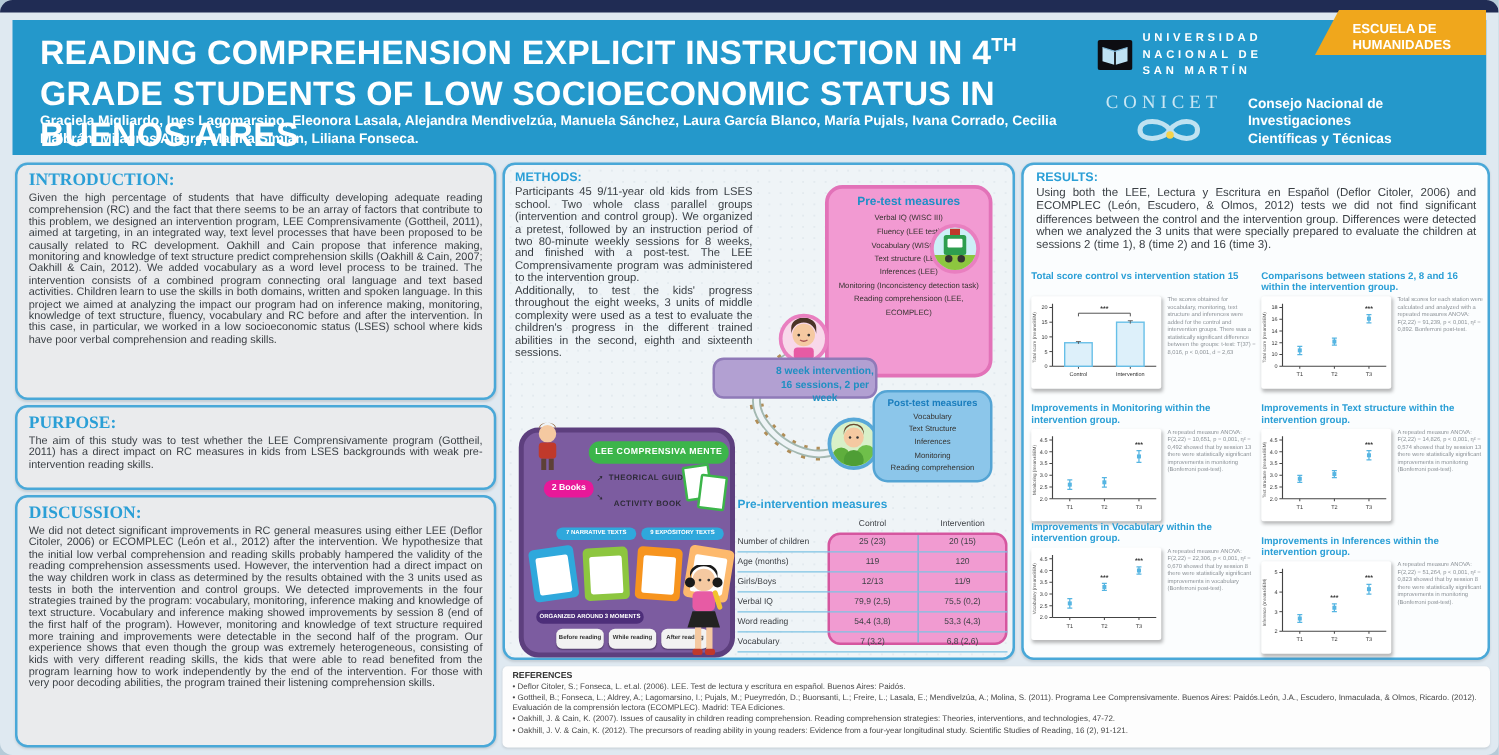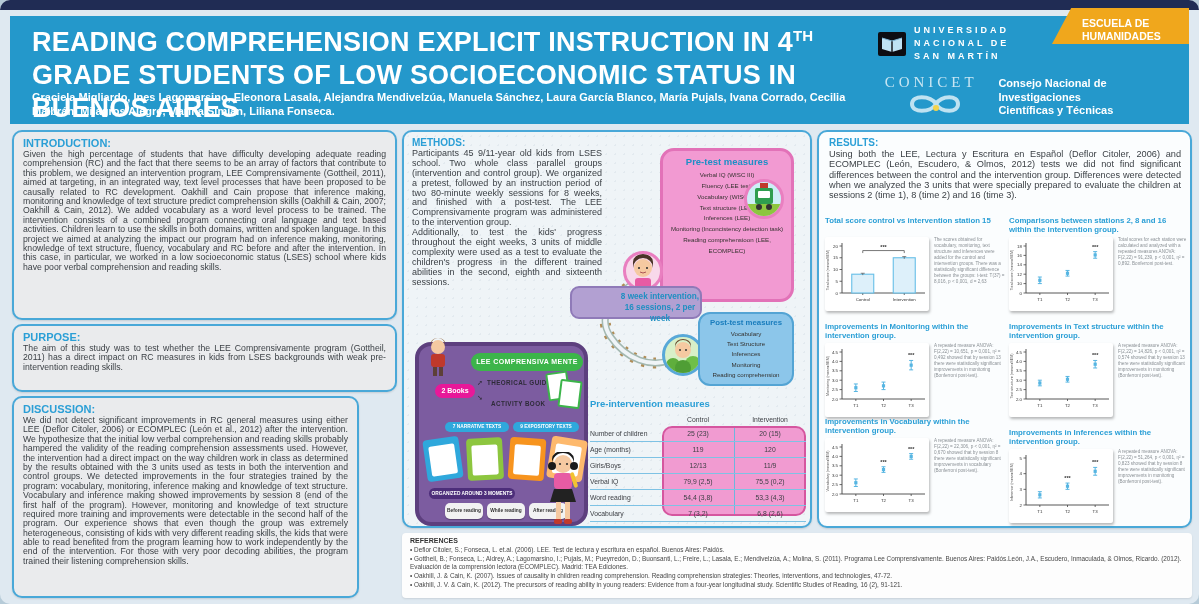--- a/index.html
+++ b/index.html
@@ -12,21 +12,21 @@
   .authors{position:absolute;left:22px;top:74px;width:830px;color:#fff;font-weight:bold;font-size:11px;line-height:1.3;}
   .unsam{position:absolute;left:868px;top:8px;display:flex;align-items:center;}
   .unsam-text{margin-left:8px;color:#fff;font-weight:bold;font-size:9px;letter-spacing:3px;line-height:1.45;}
   .escuela{position:absolute;left:1052px;top:8px;width:137px;height:36px;background:#f0a71c;clip-path:polygon(14% 0,100% 0,100% 100%,0 100%);}
   .escuela-text{margin:9px 0 0 30px;color:#fff;font-weight:bold;font-size:10.5px;line-height:1.25;}
   .conicet{position:absolute;left:872px;top:58px;display:flex;align-items:center;}
   .conicet-logo{width:100px;text-align:center;}
   .conicet-name{color:#c9e6f3;font-family:"Liberation Serif",serif;font-size:15px;letter-spacing:4px;}
   .conicet-desc{margin-left:18px;color:#fff;font-weight:bold;font-size:11px;line-height:1.25;}
   .panel{position:absolute;background:#eaebed;border:2px solid #49a8d8;border-radius:10px;padding:5px 9px;box-sizing:border-box;box-shadow:0 1px 2px rgba(0,0,0,.12);}
-  .panel h3{margin:0 0 1px 0;color:#2b9fd6;font-size:11px;}
+  .panel h3{margin:0 0 1px 0;color:#2b9fd6;font-size:14px;font-family:Liberation Serif, serif;}
   .panel p{margin:0;color:#3a3f44;font-size:8.7px;line-height:1.08;text-align:justify;}
   .methods-box{position:absolute;left:402px;top:130px;width:410px;height:398px;background:#eff4f7;border:2px solid #49a8d8;border-radius:10px;box-sizing:border-box;background-image:radial-gradient(#e3eaef 1px,transparent 1px);background-size:9px 9px;box-shadow:0 1px 2px rgba(0,0,0,.12);}
   .methods-text{position:absolute;left:8px;top:5px;width:190px;}
   .methods-text h3{margin:0 0 1px 0;color:#2b9fd6;font-size:10px;}
   .methods-text p{margin:0;color:#3a3f44;font-size:9px;line-height:1.1;text-align:justify;}
   .pretest{position:absolute;left:256px;top:16px;width:134px;height:154px;background:#f29ad2;border:3px solid #e272b8;border-radius:14px;box-sizing:border-box;padding:5px 3px;text-align:center;}
   .pretest-title{color:#1d8fc6;font-weight:bold;font-size:9.5px;margin-bottom:3px;}
   .pretest-item{color:#35322f;font-size:6.2px;line-height:1.75;}
   .interv{position:absolute;left:166px;top:154px;width:132px;height:33px;background:#b2a0d2;border:2px solid #8f7ab8;border-radius:9px;box-sizing:border-box;text-align:center;padding-top:3px;padding-left:48px;}
   .interv div{color:#1f8fc2;font-weight:bold;font-size:8.2px;line-height:1.35;}
@@ -113,21 +113,21 @@
   </div>
 
   <div class="panel" style="left:12px;top:130px;width:385px;height:190px;">
     <h3>INTRODUCTION:</h3>
     <p>Given the high percentage of students that have difficulty developing adequate reading comprehension (RC) and the fact that there seems to be an array of factors that contribute to this problem, we designed an intervention program, LEE Comprensivamente (Gottheil, 2011), aimed at targeting, in an integrated way, text level processes that have been proposed to be causally related to RC development. Oakhill and Cain propose that inference making, monitoring and knowledge of text structure predict comprehension skills (Oakhill &amp; Cain, 2007; Oakhill &amp; Cain, 2012). We added vocabulary as a word level process to be trained. The intervention consists of a combined program connecting oral language and text based activities. Children learn to use the skills in both domains, written and spoken language. In this project we aimed at analyzing the impact our program had on inference making, monitoring, knowledge of text structure, fluency, vocabulary and RC before and after the intervention. In this case, in particular, we worked in a low socioeconomic status (LSES) school where kids have poor verbal comprehension and reading skills.</p>
   </div>
   <div class="panel" style="left:12px;top:324px;width:385px;height:68px;">
     <h3>PURPOSE:</h3>
     <p>The aim of this study was to test whether the LEE Comprensivamente program (Gottheil, 2011) has a direct impact on RC measures in kids from LSES backgrounds with weak pre-intervention reading skills.</p>
   </div>
-  <div class="panel" style="left:12px;top:396px;width:347px;height:202px;">
+  <div class="panel" style="left:12px;top:396px;width:385px;height:202px;">
     <h3>DISCUSSION:</h3>
     <p>We did not detect significant improvements in RC general measures using either LEE (Deflor Citoler, 2006) or ECOMPLEC (León et al., 2012) after the intervention. We hypothesize that the initial low verbal comprehension and reading skills probably hampered the validity of the reading comprehension assessments used. However, the intervention had a direct impact on the way children work in class as determined by the results obtained with the 3 units used as tests in both the intervention and control groups. We detected improvements in the four strategies trained by the program: vocabulary, monitoring, inference making and knowledge of text structure. Vocabulary and inference making showed improvements by session 8 (end of the first half of the program). However, monitoring and knowledge of text structure required more training and improvements were detectable in the second half of the program. Our experience shows that even though the group was extremely heterogeneous, consisting of kids with very different reading skills, the kids that were able to read benefited from the program learning how to work independently by the end of the intervention. For those with very poor decoding abilities, the program trained their listening comprehension skills.</p>
   </div>
 
   <div class="methods-box">
     <svg width="406" height="394" viewBox="0 0 406 394" style="position:absolute;left:0;top:0;pointer-events:none;">
       <path d="M 330,28 C 372,34 386,52 381,76 C 375,106 336,120 298,128 C 268,134 250,138 238,146 C 210,162 192,182 206,204 C 222,228 248,236 266,228" fill="none" stroke="#b08d57" stroke-width="11" stroke-dasharray="3 8"></path>
       <path d="M 330,28 C 372,34 386,52 381,76 C 375,106 336,120 298,128 C 268,134 250,138 238,146 C 210,162 192,182 206,204 C 222,228 248,236 266,228" fill="none" stroke="#a3b8b1" stroke-width="7"></path>
       <path d="M 330,28 C 372,34 386,52 381,76 C 375,106 336,120 298,128 C 268,134 250,138 238,146 C 210,162 192,182 206,204 C 222,228 248,236 266,228" fill="none" stroke="#eff4f7" stroke-width="4"></path>
     </svg>

